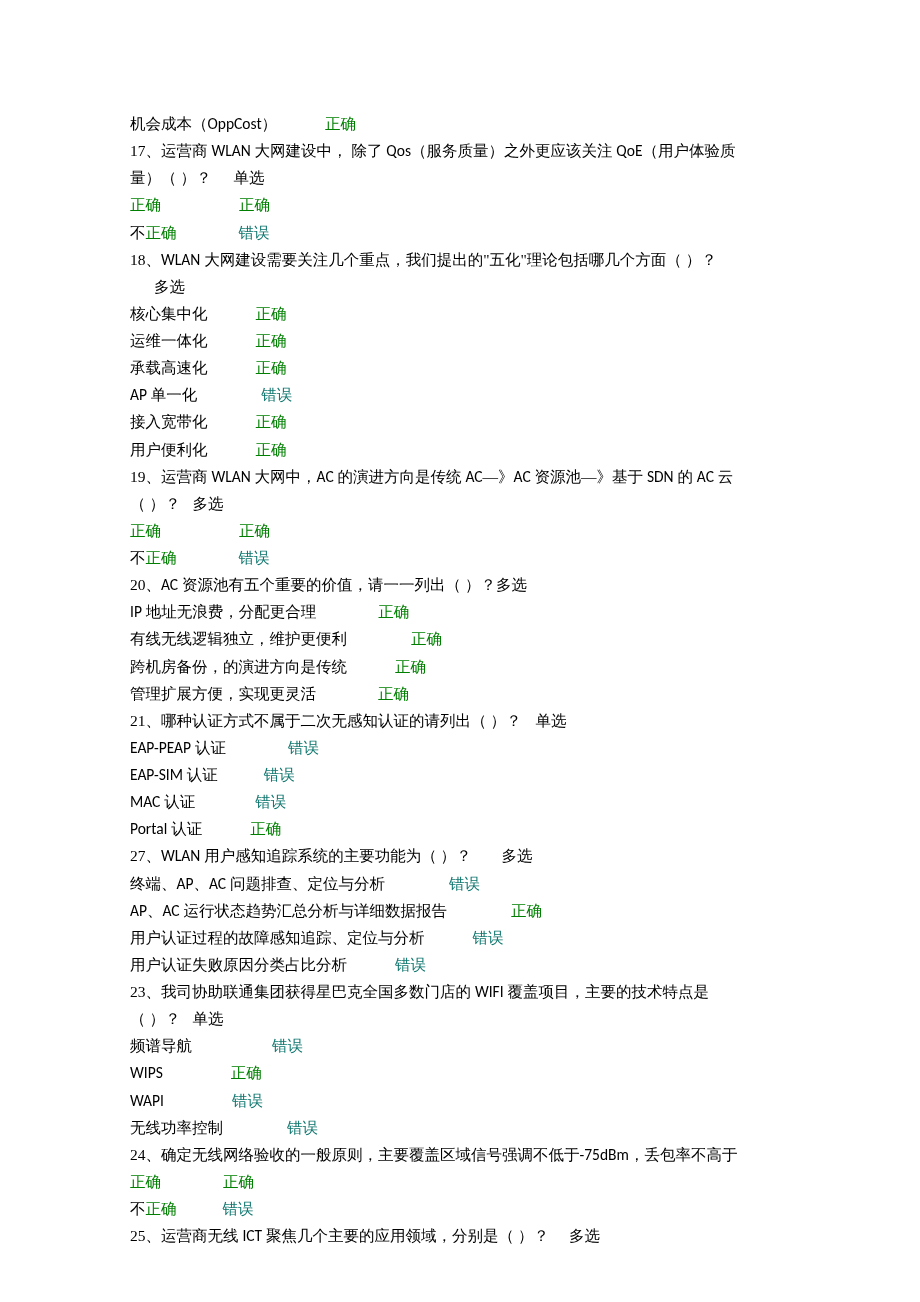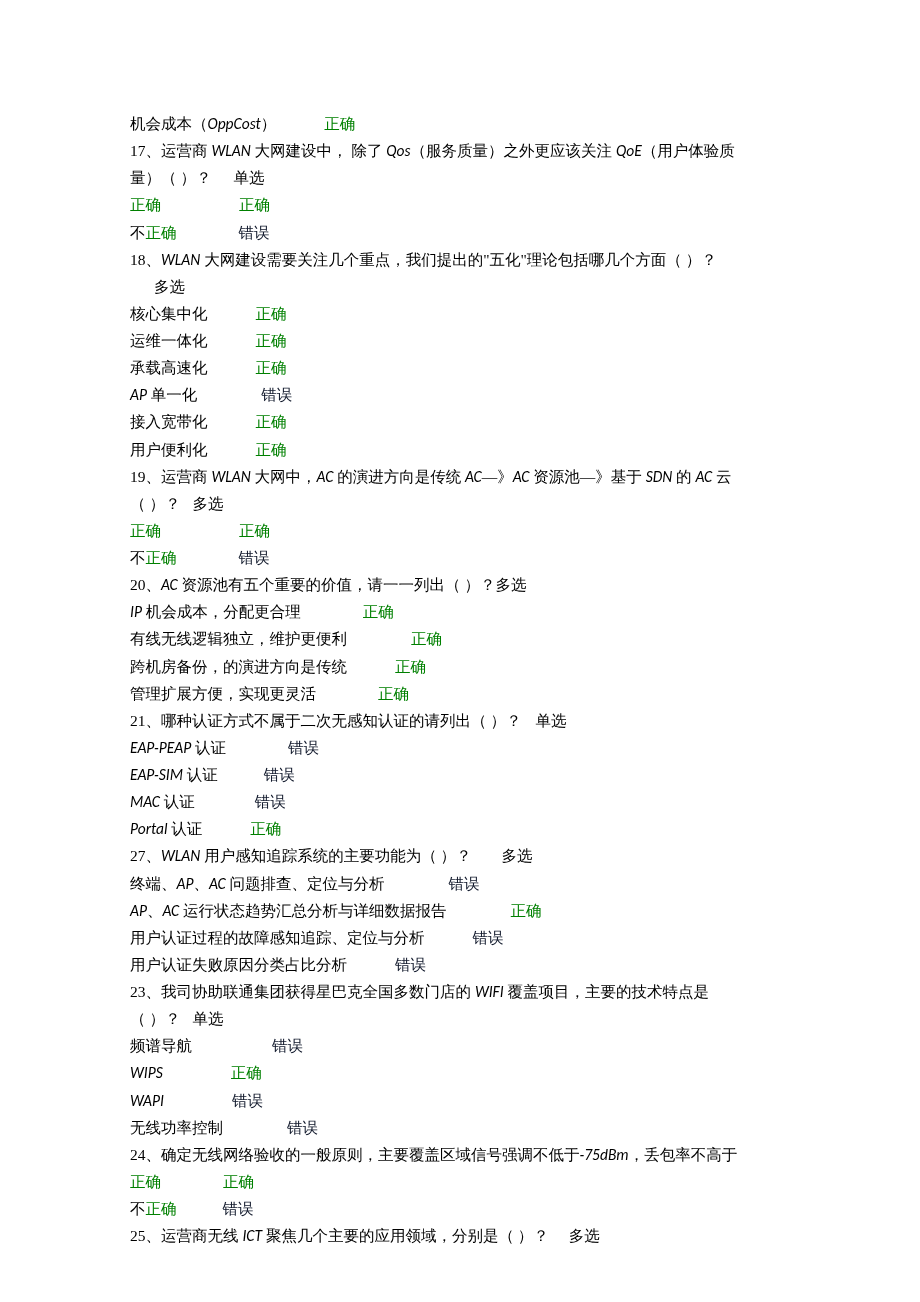--- a/index.html
+++ b/index.html
@@ -11,23 +11,23 @@
     line-height: 1.75;
     color: #000;
   }
   .page {
     width: 920px;
     min-height: 1302px;
     padding: 110px 130px 110px 130px;
     box-sizing: border-box;
   }
   .line { white-space: pre-wrap; }
-  .latin { font-family: Calibri, Arial, sans-serif; font-style: italic; }
+  .latin { font-family: Calibri, Arial, sans-serif; }
   .green { color: #008000; margin-top: 47px; }
-  .red { color: #0f172a; }
+  .red { color: #0f766e; }
   .gap { display: inline-block; }
 </style>
 </head>
 <body>
 
 <div class="page">
 
   <div class="line"><span>机会成本（</span><span class="latin">OppCost</span><span>）</span><span class="gap" style="width:48px"></span><span class="green">正确</span></div>
 
   <div class="line"><span>17、运营商 </span><span class="latin">WLAN</span><span> 大网建设中， 除了 </span><span class="latin">Qos</span><span>（服务质量）之外更应该关注 </span><span class="latin">QoE</span><span>（用户体验质</span></div>
@@ -43,21 +43,21 @@
   <div class="line"><span class="latin">AP</span><span> 单一化</span><span class="gap" style="width:64px"></span><span class="red">错误</span></div>
   <div class="line"><span>接入宽带化</span><span class="gap" style="width:48px"></span><span class="green">正确</span></div>
   <div class="line"><span>用户便利化</span><span class="gap" style="width:48px"></span><span class="green">正确</span></div>
 
   <div class="line"><span>19、运营商 </span><span class="latin">WLAN</span><span> 大网中，</span><span class="latin">AC</span><span> 的演进方向是传统 </span><span class="latin">AC</span><span>—》</span><span class="latin">AC</span><span> 资源池—》基于 </span><span class="latin">SDN</span><span> 的 </span><span class="latin">AC</span><span> 云</span></div>
   <div class="line"><span>（ ）？</span><span class="gap" style="width:12px"></span><span>多选</span></div>
   <div class="line"><span class="green">正确</span><span class="gap" style="width:78px"></span><span class="green">正确</span></div>
   <div class="line"><span>不</span><span class="green">正确</span><span class="gap" style="width:62px"></span><span class="red">错误</span></div>
 
   <div class="line"><span>20、</span><span class="latin">AC</span><span> 资源池有五个重要的价值，请一一列出（ ）？</span><span>多选</span></div>
-  <div class="line"><span class="latin">IP</span><span> 机会成本，分配更合理</span><span class="gap" style="width:62px"></span><span class="green">正确</span></div>
+  <div class="line"><span class="latin">IP</span><span> 地址无浪费，分配更合理</span><span class="gap" style="width:62px"></span><span class="green">正确</span></div>
   <div class="line"><span>有线无线逻辑独立，维护更便利</span><span class="gap" style="width:64px"></span><span class="green">正确</span></div>
   <div class="line"><span>跨机房备份，的演进方向是传统</span><span class="gap" style="width:48px"></span><span class="green">正确</span></div>
   <div class="line"><span>管理扩展方便，实现更灵活</span><span class="gap" style="width:62px"></span><span class="green">正确</span></div>
 
   <div class="line"><span>21、哪种认证方式不属于二次无感知认证的请列出（ ）？</span><span class="gap" style="width:14px"></span><span>单选</span></div>
   <div class="line"><span class="latin">EAP-PEAP</span><span> 认证</span><span class="gap" style="width:62px"></span><span class="red">错误</span></div>
   <div class="line"><span class="latin">EAP-SIM</span><span> 认证</span><span class="gap" style="width:46px"></span><span class="red">错误</span></div>
   <div class="line"><span class="latin">MAC</span><span> 认证</span><span class="gap" style="width:60px"></span><span class="red">错误</span></div>
   <div class="line"><span class="latin">Portal</span><span> 认证</span><span class="gap" style="width:48px"></span><span class="green">正确</span></div>
 

